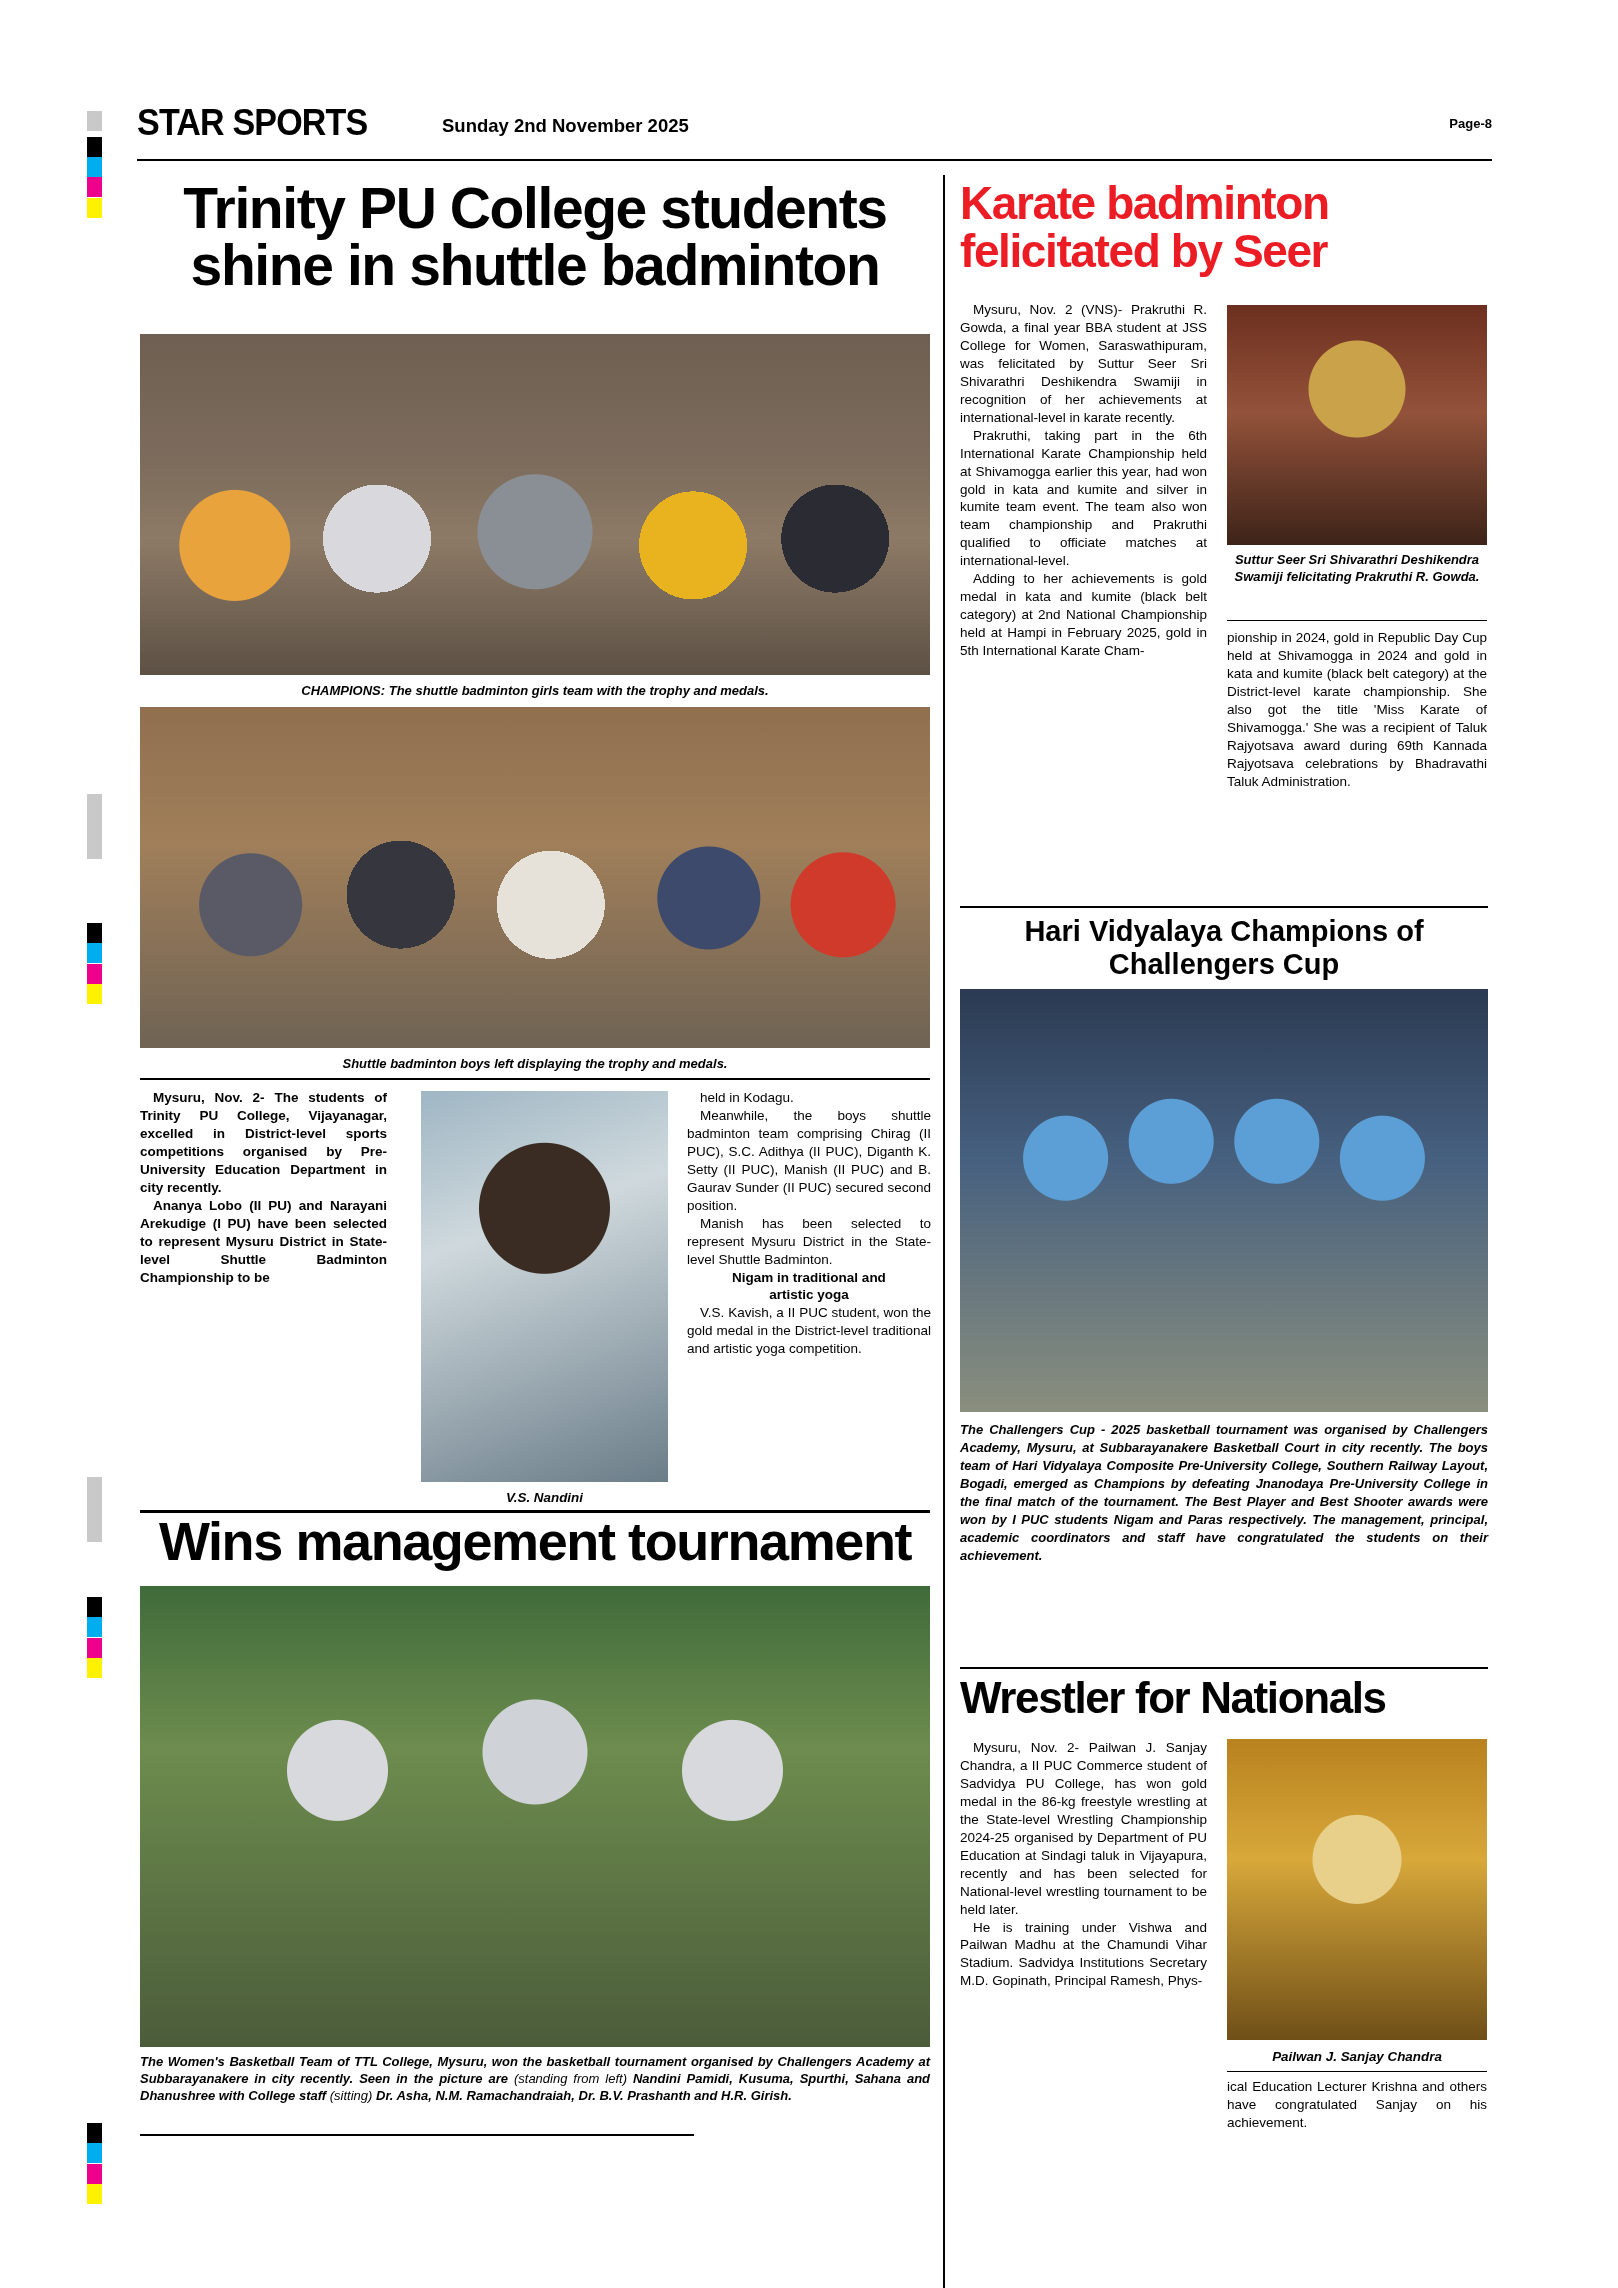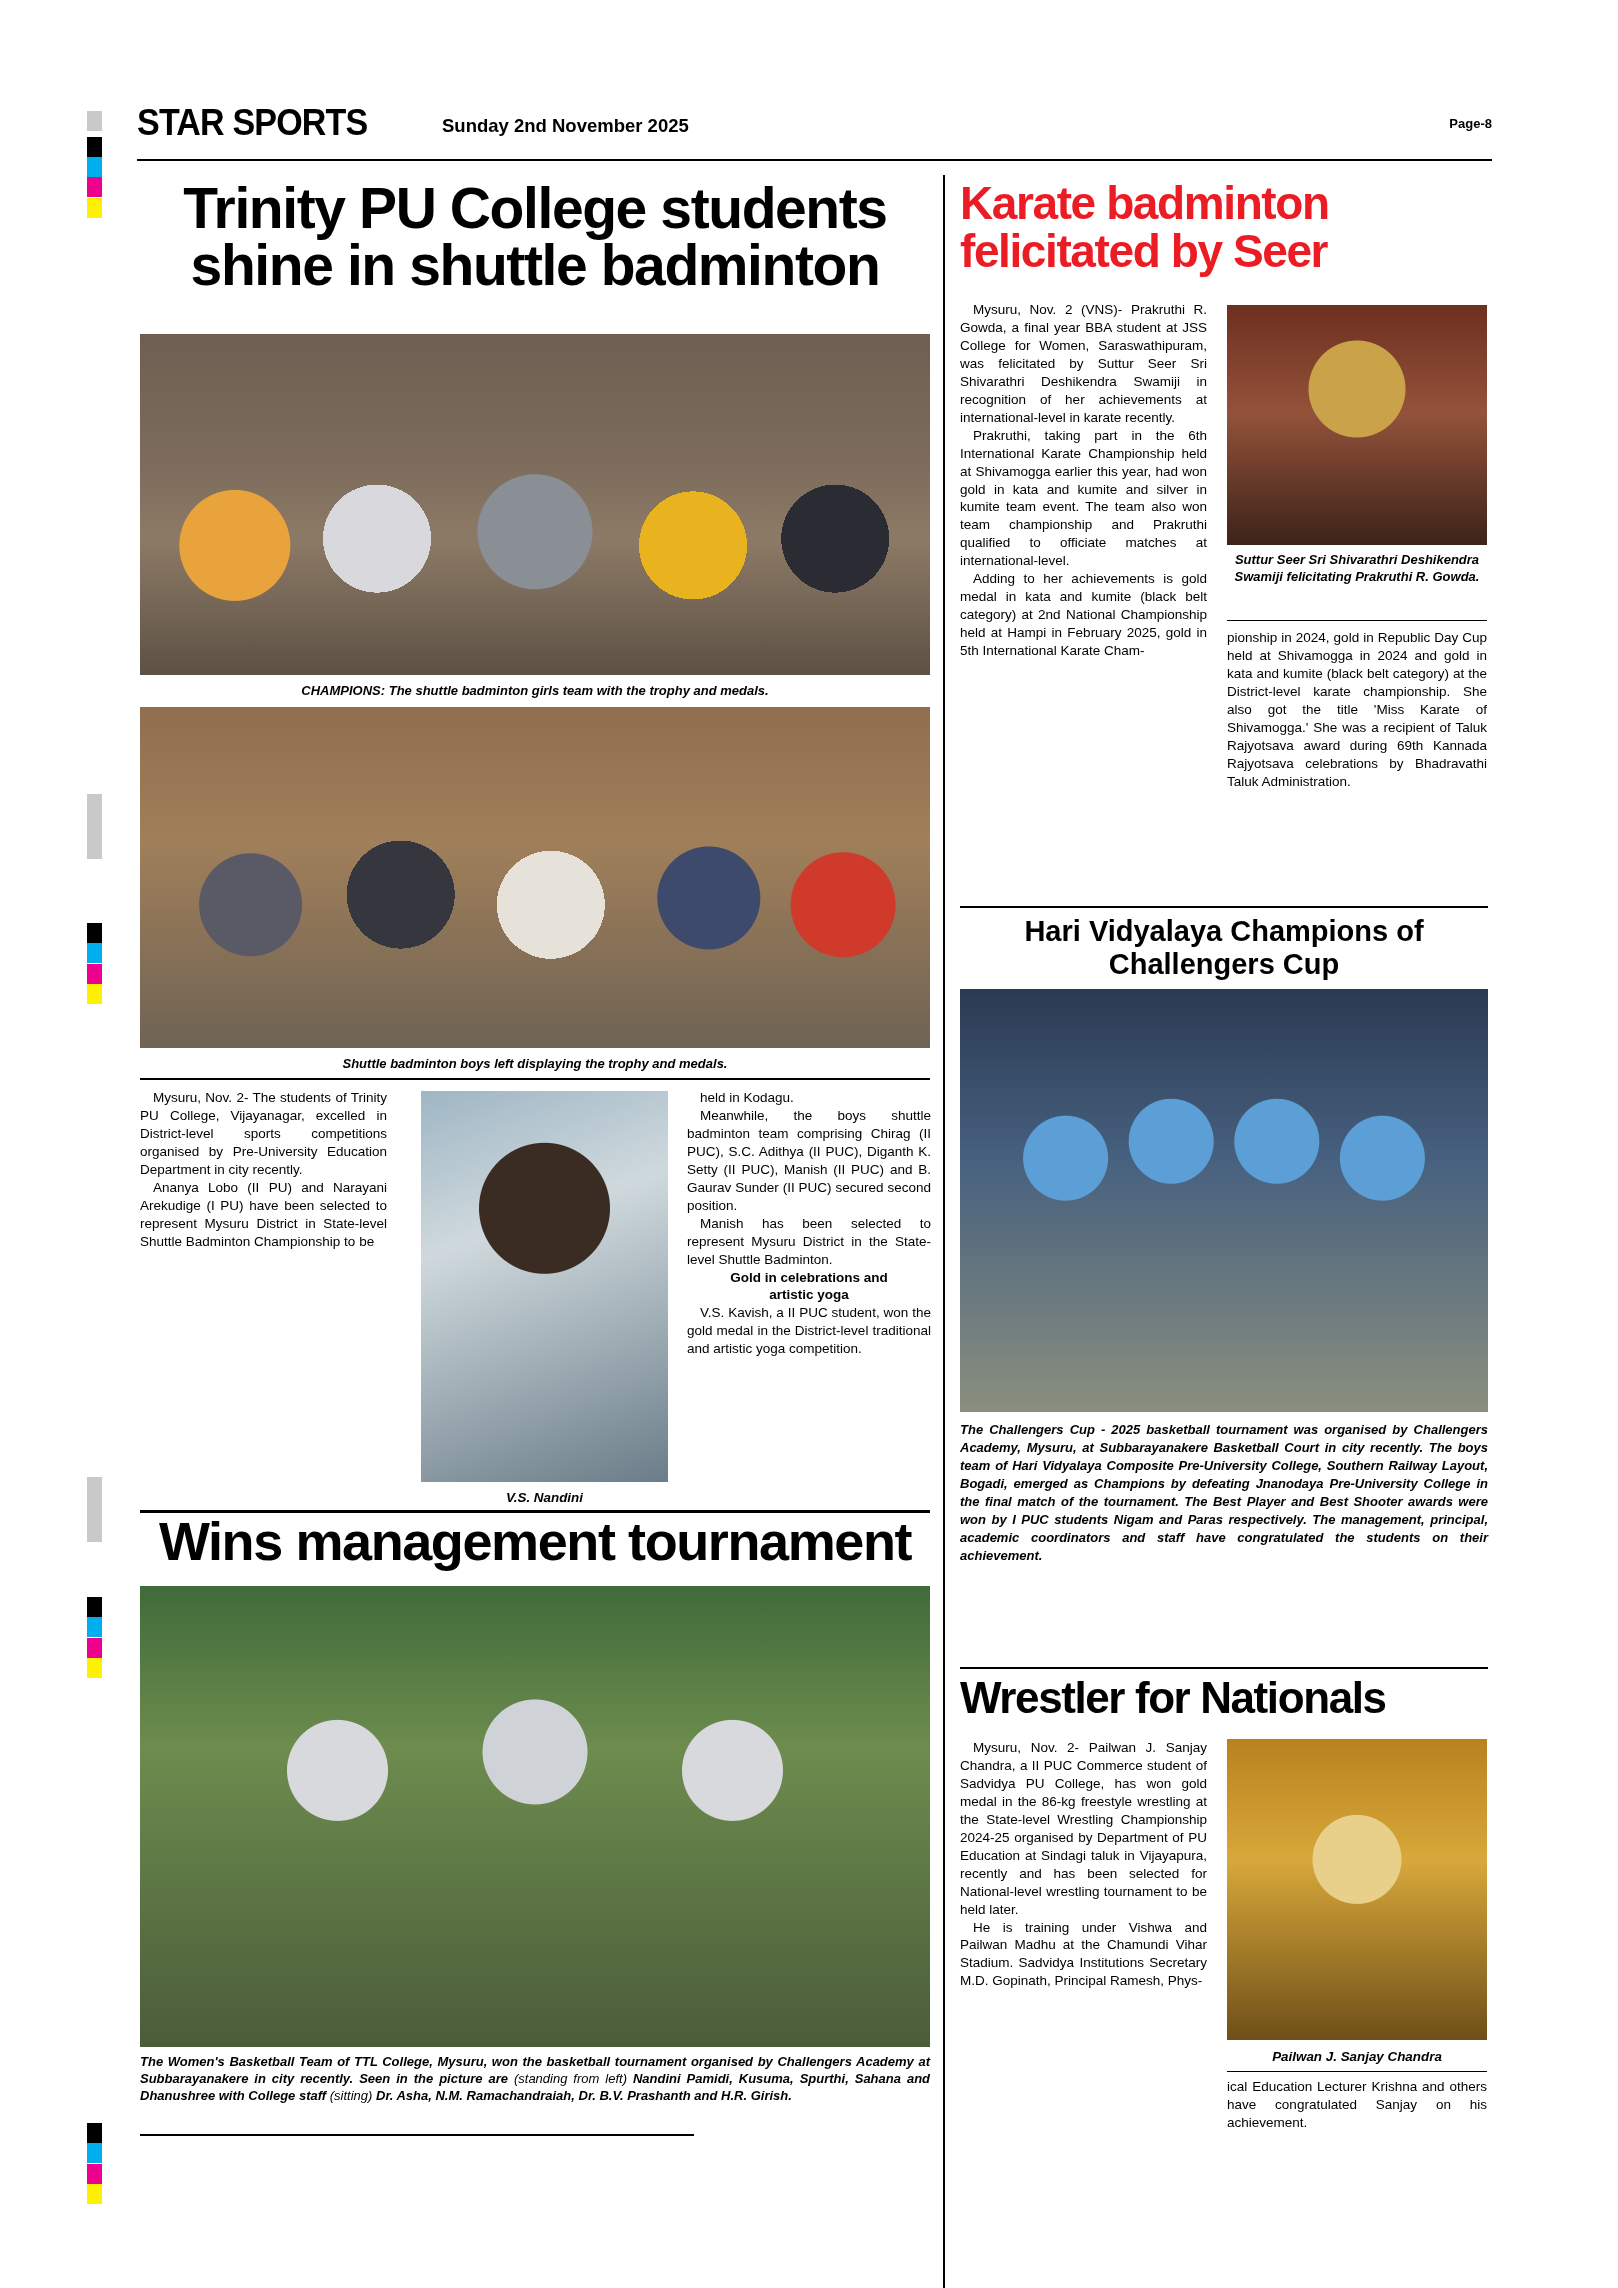--- a/index.html
+++ b/index.html
@@ -192,33 +192,33 @@
   <div class="caption caption-c" style="left:140px;top:683px;width:790px;">
     <span>CHAMPIONS:</span><span> The shuttle badminton girls team with the trophy and medals.</span>
   </div>
 
   <div class="photo ph2" style="left:140px;top:707px;width:790px;height:341px;"></div>
 
   <div class="caption caption-c" style="left:140px;top:1056px;width:790px;">Shuttle badminton boys left displaying the trophy and medals.</div>
 
   <div class="rule-h" style="left:140px;top:1078px;width:790px;"></div>
 
-  <div class="body-col" style="left:140px;top:1089px;width:247px;">
+  <div class="body-col" style="left:140px;top:1089px;width:247px;font-weight:bold;">
     <p class="first">Mysuru, Nov. 2- The students of Trinity PU College, Vijayanagar, excelled in District-level sports competitions organised by Pre-University Education Department in city recently.</p>
     <p>Ananya Lobo (II PU) and Narayani Arekudige (I PU) have been selected to represent Mysuru District in State-level Shuttle Badminton Championship to be</p>
   </div>
 
   <div class="photo ph3" style="left:421px;top:1091px;width:247px;height:391px;"></div>
   <div class="namecap" style="left:421px;top:1490px;width:247px;">V.S. Nandini</div>
 
   <div class="body-col" style="left:687px;top:1089px;width:244px;">
     <p class="first">held in Kodagu.</p>
     <p>Meanwhile, the boys shuttle badminton team comprising Chirag (II PUC), S.C. Adithya (II PUC), Diganth K. Setty (II PUC), Manish (II PUC) and B. Gaurav Sunder (II PUC) secured second position.</p>
     <p>Manish has been selected to represent Mysuru District in the State-level Shuttle Badminton.</p>
-    <p class="subhead">Gold in celebrations and</p>
+    <p class="subhead">Nigam in traditional and</p>
     <p class="subhead">artistic yoga</p>
     <p>V.S. Kavish, a II PUC student, won the gold medal in the District-level traditional and artistic yoga competition.</p>
   </div>
 
   <div class="rule-h" style="left:140px;top:1510px;width:790px;height:2.8px;"></div>
 
   <div class="hl-main" style="left:138px;top:1515px;width:794px;font-size:54px;">Wins management tournament</div>
 
   <div class="photo ph6" style="left:140px;top:1586px;width:790px;height:461px;"></div>
 

